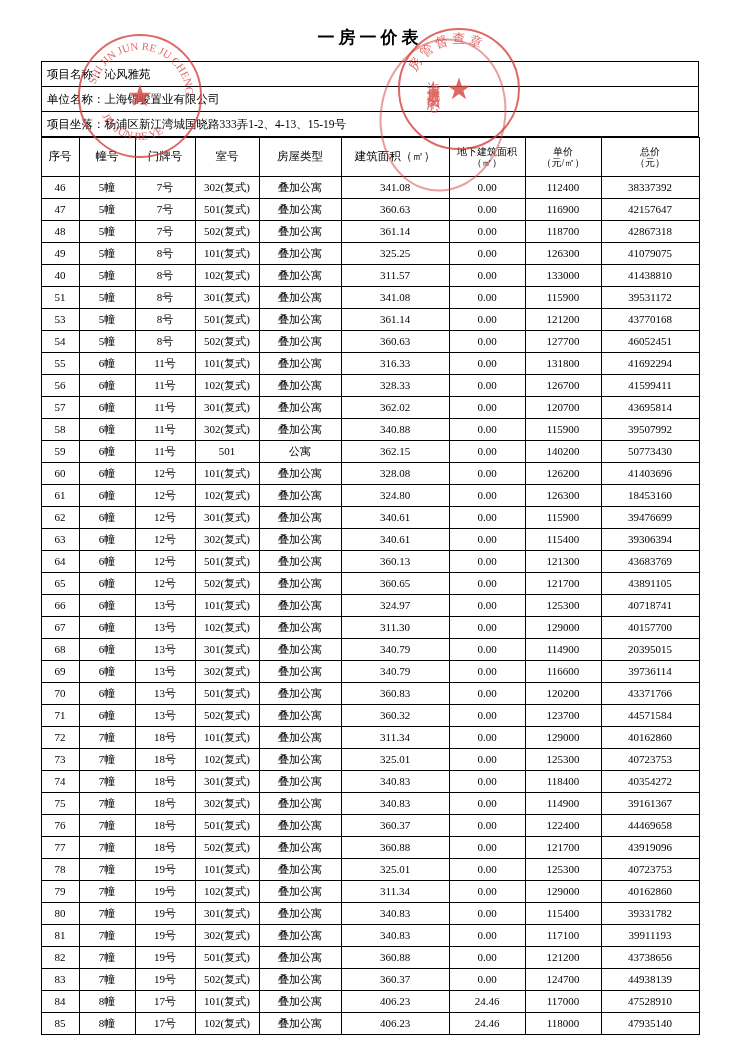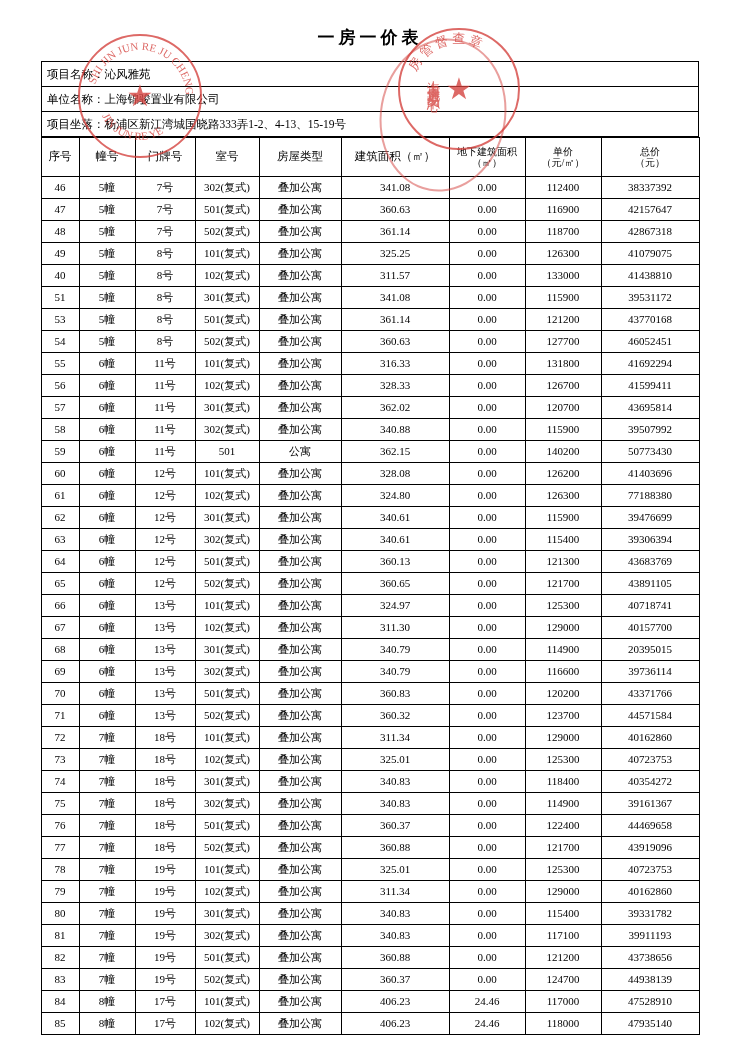--- a/index.html
+++ b/index.html
@@ -387,21 +387,21 @@
         </tr>
         <tr>
           <td>61</td>
           <td>6幢</td>
           <td>12号</td>
           <td>102(复式)</td>
           <td>叠加公寓</td>
           <td>324.80</td>
           <td>0.00</td>
           <td>126300</td>
-          <td>77188380</td>
+          <td>18453160</td>
         </tr>
         <tr>
           <td>62</td>
           <td>6幢</td>
           <td>12号</td>
           <td>301(复式)</td>
           <td>叠加公寓</td>
           <td>340.61</td>
           <td>0.00</td>
           <td>115900</td>

